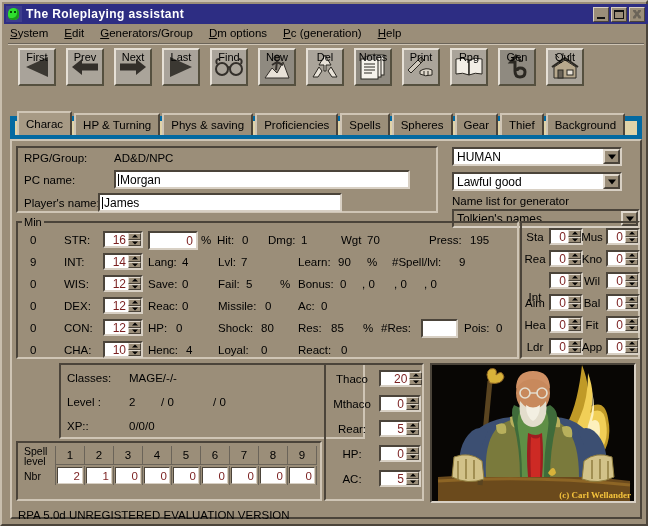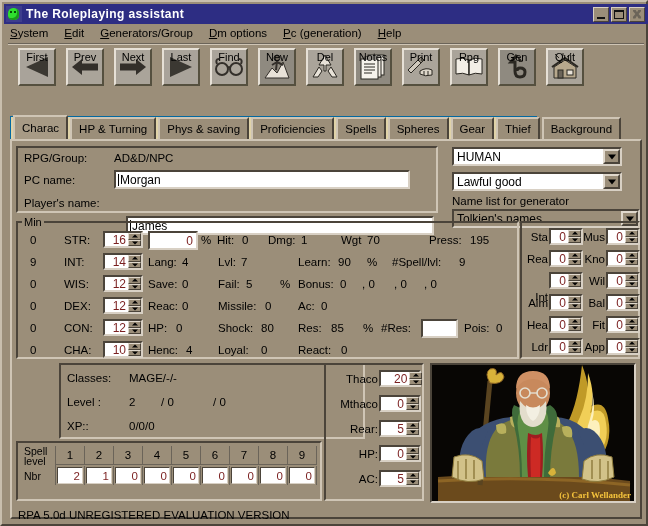--- a/index.html
+++ b/index.html
@@ -84,23 +84,23 @@
     display:flex; align-items:center; justify-content:center;
     position:relative; overflow:hidden;
   }
   .tool .face.rough { background:#a9a39a; }
   .tool .face.dark { background:#8f8a80; }
   .tool .lbl { font-size:11px; color:#000; margin-top:3px; }
   .tool svg { display:block; }
 
   
   .tabstrip {
-    position:absolute; left:8px; top:114px; width:527px; height:24px;
+    position:absolute; left:8px; top:114px; width:632px; height:24px;
     background:#e0d3a8;
-    border:1px solid #0369a1;
+    border:5px solid #0369a1;
     display:flex; align-items:flex-end; padding-left:2px;
   }
   .tab {
     height:22px; padding:0 7px; margin-right:2px;
     background:#9b8e79;
     border:2px solid; border-color:#cfc5b5 #4b443a #4b443a #cfc5b5;
     border-bottom:none;
     display:flex; align-items:center; font-size:11.5px; color:#000;
     cursor:default; white-space:nowrap;
   }
@@ -114,21 +114,21 @@
   }
   .grp {
     position:absolute;
     border:2px solid; border-color:#4b443a #cfc5b5 #cfc5b5 #4b443a;
   }
   .grp-lbl {
     position:absolute; font-size:11px; color:#000; background:#9b8e79;
     padding:0 2px; top:-7px; left:4px;
   }
   .lbl { position:absolute; font-size:11.5px; color:#000; white-space:nowrap; }
-  .lbl.r { text-align:right; }
+  .lbl.r { text-align:center; }
   .val { position:absolute; font-size:11.5px; color:#000; white-space:nowrap; }
 
   
   .tbox {
     position:absolute; background:#fff;
     border:2px solid; border-color:#4b443a #d8d0c4 #d8d0c4 #4b443a;
     font-family:"Liberation Sans", sans-serif; font-size:12px; color:#000;
     padding:0 2px; display:flex; align-items:center;
   }
   .tbox.caret:before{ content:""; display:block; width:1px; height:12px; background:#000; margin-right:1px;}
@@ -423,21 +423,21 @@
     <div class="grp" style="left:4px; top:5px; width:422px; height:67px;">
       <div class="lbl" style="left:6px; top:4px;">RPG/Group:</div>
       <div class="val" style="left:96px; top:4px;">AD&amp;D/NPC</div>
 
       <div class="lbl" style="left:6px; top:26px;">PC name:</div>
       <div class="tbox caret" style="left:96px; top:22px; width:296px; height:19px;">
         <span>Morgan</span>
       </div>
 
       <div class="lbl" style="left:6px; top:49px;">Player's name:</div>
-      <div class="tbox caret" style="left:108px; top:45px; width:308px; height:19px;margin-top:23px;">
+      <div class="tbox caret" style="left:80px; top:45px; width:244px; height:19px;">
         <span>James</span>
       </div>
     </div>
 
     <div class="combo" style="left:440px; top:6px; width:170px; height:19px;">
       <div class="cval">HUMAN</div>
       <div class="arrow"></div>
     </div>
     <div class="combo" style="left:440px; top:31px; width:170px; height:19px;">
       <div class="cval">Lawful good</div>

